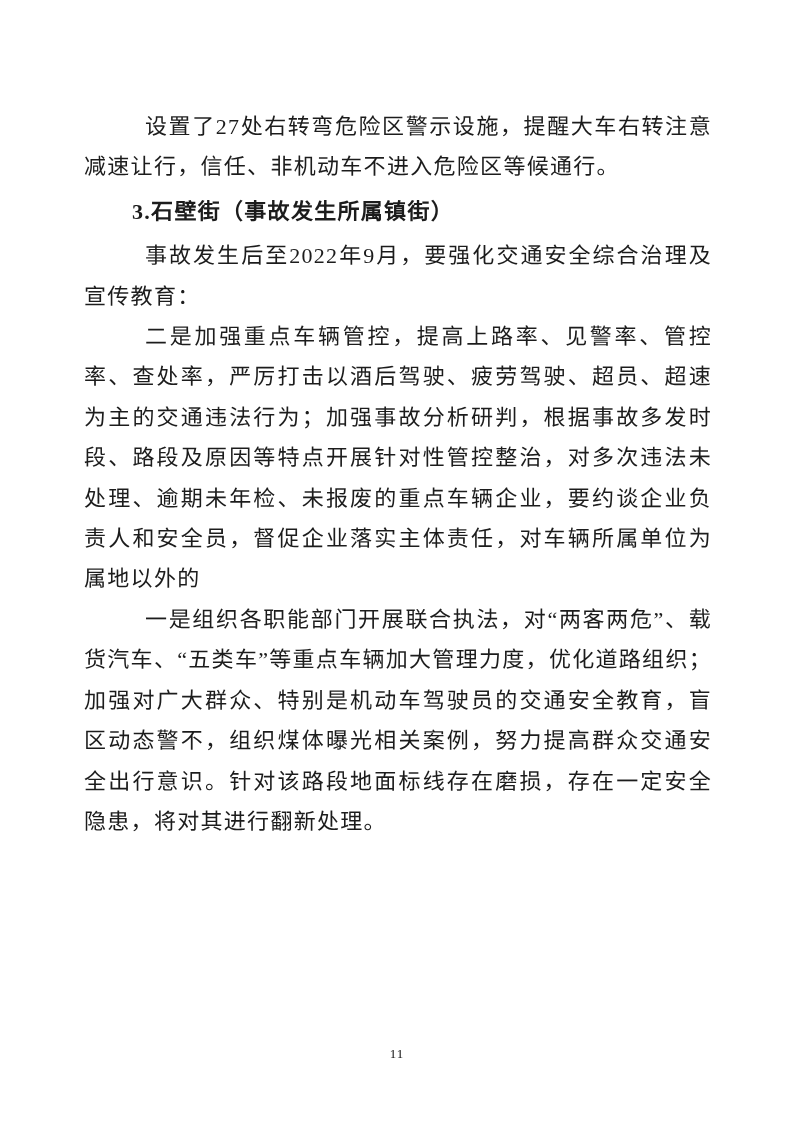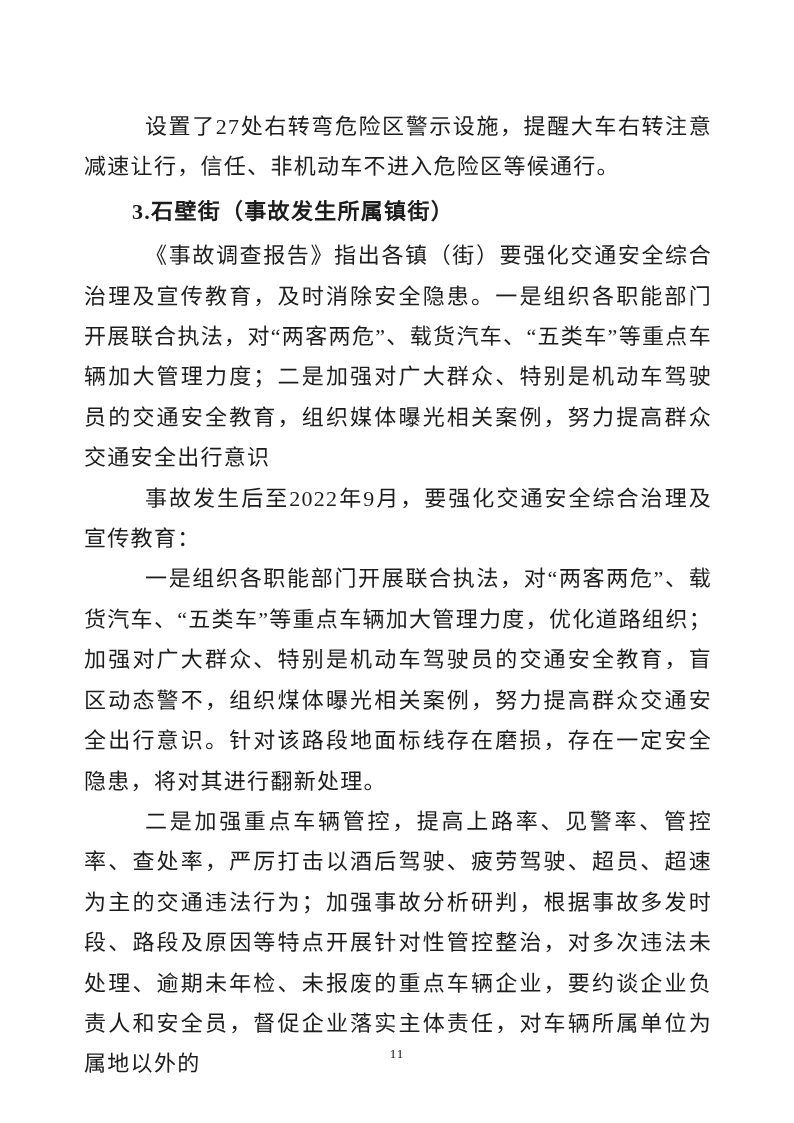--- a/index.html
+++ b/index.html
@@ -54,21 +54,20 @@
     color: #111111;
   }
 </style>
 </head>
 <body>
 
 <div class="page">
   <div class="doc-body">
     <p class="para">设置了27处右转弯危险区警示设施，提醒大车右转注意减速让行，信任、非机动车不进入危险区等候通行。</p>
     <h3 class="heading">3.石壁街（事故发生所属镇街）</h3>
-    <p class="para">《事故调查报告》指出各镇（街）要强化交通安全综合治理及宣传教育，及时消除安全隐患。一是组织各职能部门开展联合执法，对“两客两危”、载货汽车、“五类车”等重点车辆加大管理力度；二是加强对广大群众、特别是机动车驾驶员的交通安全教育，组织媒体曝光相关案例，努力提高群众交通安全出行意识</p>
     <p class="para">事故发生后至2022年9月，要强化交通安全综合治理及宣传教育：</p>
+    <p class="para">二是加强重点车辆管控，提高上路率、见警率、管控率、查处率，严厉打击以酒后驾驶、疲劳驾驶、超员、超速为主的交通违法行为；加强事故分析研判，根据事故多发时段、路段及原因等特点开展针对性管控整治，对多次违法未处理、逾期未年检、未报废的重点车辆企业，要约谈企业负责人和安全员，督促企业落实主体责任，对车辆所属单位为属地以外的</p>
     <p class="para">一是组织各职能部门开展联合执法，对“两客两危”、载货汽车、“五类车”等重点车辆加大管理力度，优化道路组织；加强对广大群众、特别是机动车驾驶员的交通安全教育，盲区动态警不，组织煤体曝光相关案例，努力提高群众交通安全出行意识。针对该路段地面标线存在磨损，存在一定安全隐患，将对其进行翻新处理。</p>
-    <p class="para">二是加强重点车辆管控，提高上路率、见警率、管控率、查处率，严厉打击以酒后驾驶、疲劳驾驶、超员、超速为主的交通违法行为；加强事故分析研判，根据事故多发时段、路段及原因等特点开展针对性管控整治，对多次违法未处理、逾期未年检、未报废的重点车辆企业，要约谈企业负责人和安全员，督促企业落实主体责任，对车辆所属单位为属地以外的</p>
   </div>
   <div class="footer">
     <span class="page-number">11</span>
   </div>
 </div>
 
 </body></html>

